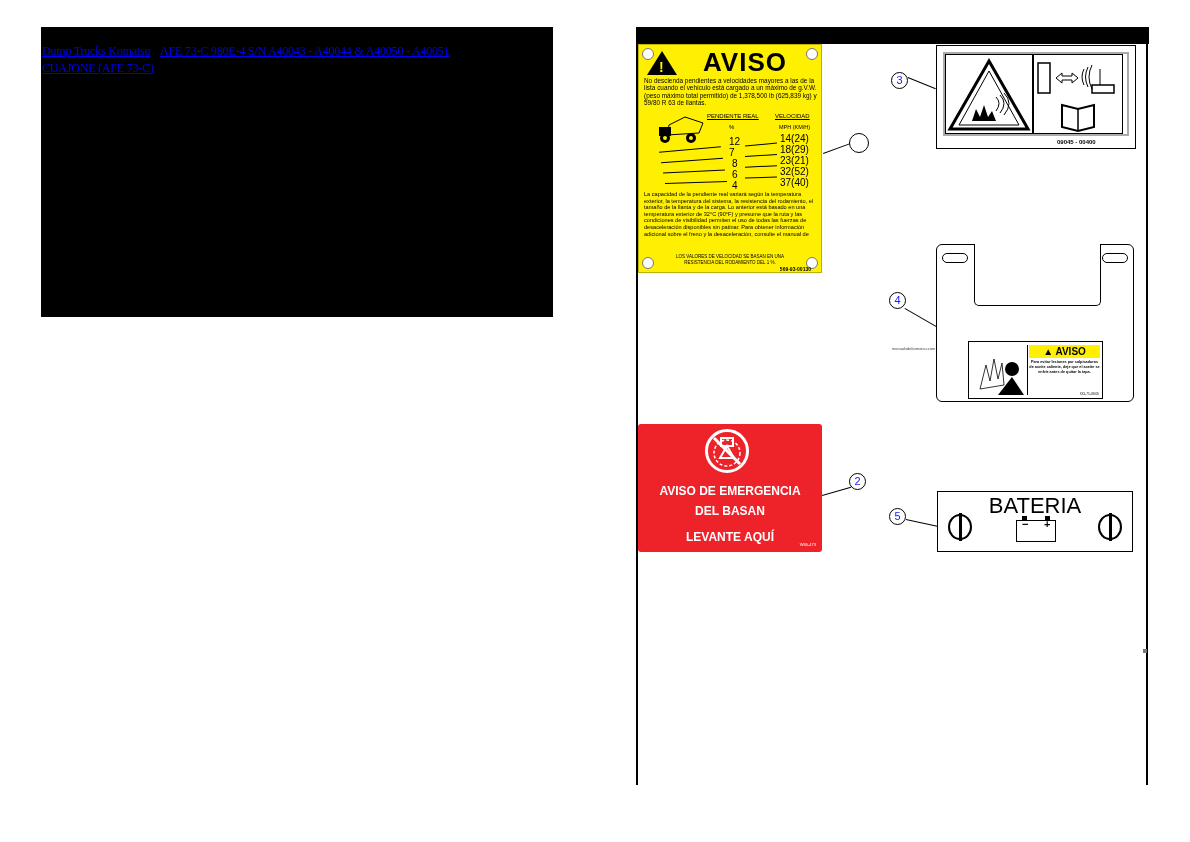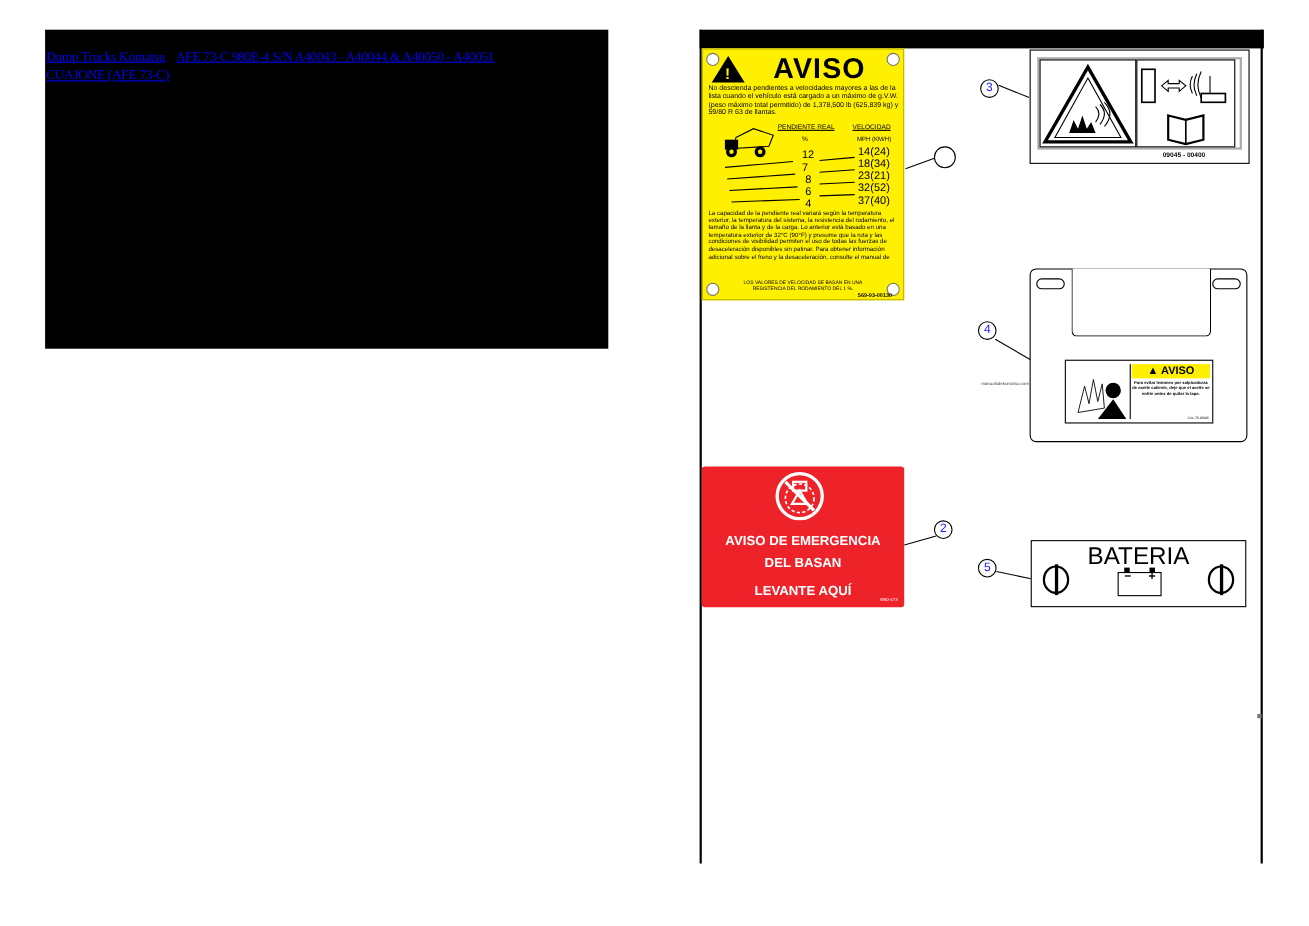--- a/index.html
+++ b/index.html
@@ -29,21 +29,21 @@
   .l3 { position:absolute; left:936px; top:45px; width:200px; height:104px; border:1px solid #000; box-sizing:border-box; background:#fff; }
   .l3 .inner { position:absolute; left:6px; top:6px; width:186px; height:84px; border:2px solid #aaa; box-sizing:border-box; }
   .l3 .lpanel { position:absolute; left:8px; top:8px; width:88px; height:80px; border:1px solid #000; box-sizing:border-box; }
   .l3 .rpanel { position:absolute; left:96px; top:8px; width:90px; height:80px; border:1px solid #000; box-sizing:border-box; }
   .l3 .code { position:absolute; left:120px; top:93px; font-size:6px; font-weight:bold; }
 
   
   .l4 { position:absolute; left:936px; top:244px; width:198px; height:158px; border:1px solid #000; border-radius:6px; box-sizing:border-box; background:#fff; }
   .l4 .notch { position:absolute; left:37px; top:-1px; width:127px; height:62px; background:#fff; border:1px solid #000; border-top:none; border-radius:0 0 5px 5px; box-sizing:border-box; }
   .l4 .slot { position:absolute; top:8px; width:26px; height:10px; border:1px solid #000; border-radius:5px; box-sizing:border-box; }
-  .l4 .decal { position:absolute; left:31px; top:82px; width:135px; height:58px; border:1px solid #000; box-sizing:border-box; background:#fff; }
+  .l4 .decal { position:absolute; left:31px; top:96px; width:135px; height:58px; border:1px solid #000; box-sizing:border-box; background:#fff; }
   .l4 .decal .pic { position:absolute; left:3px; top:3px; width:55px; height:50px; border-right:1px solid #000; }
   .l4 .decal .yhead { position:absolute; left:60px; top:3px; width:71px; height:13px; background:#ffef00; font-weight:bold; font-size:10px; text-align:center; line-height:13px; }
   .l4 .decal .txt { position:absolute; left:60px; top:18px; width:71px; font-size:3.8px; line-height:5px; text-align:center; font-weight:bold; }
   .watermark { position:absolute; left:892px; top:346px; font-size:4px; color:#444; }
 
   
   .red { position:absolute; left:638px; top:424px; width:184px; height:128px; background:#ee2229; border-radius:3px; color:#fff; text-align:center; }
   .red .icon-circle { position:absolute; left:67px; top:5px; width:44px; height:44px; border:3px solid #fff; border-radius:50%; box-sizing:border-box; }
   .red .t1 { position:absolute; left:0; right:0; top:60px; font-weight:bold; font-size:12px; }
   .red .t2 { position:absolute; left:0; right:0; top:80px; font-weight:bold; font-size:12px; }
@@ -89,21 +89,21 @@
     <path d="M14 10 L30 2 L48 8 L44 18 L12 20 Z" fill="none" stroke="#000" stroke-width="1"></path>
     <rect x="4" y="12" width="12" height="9" fill="#000"></rect>
     <circle cx="10" cy="23" r="5" fill="#000"></circle>
       <circle cx="10" cy="23" r="2" fill="#ffef00"></circle>
     <circle cx="36" cy="23" r="5" fill="#000"></circle>
       <circle cx="36" cy="23" r="2" fill="#ffef00"></circle>
   </svg>
   <div class="row" style="left:90px;top:91px">12</div>
   <div class="row" style="left:141px;top:88px">14(24)</div>
   <div class="row" style="left:90px;top:102px">7</div>
-  <div class="row" style="left:141px;top:99px">18(34)</div>
+  <div class="row" style="left:141px;top:99px">18(29)</div>
   <div class="row" style="left:93px;top:113px">8</div>
   <div class="row" style="left:141px;top:110px">23(21)</div>
   <div class="row" style="left:93px;top:124px">6</div>
   <div class="row" style="left:141px;top:121px">32(52)</div>
   <div class="row" style="left:93px;top:135px">4</div>
   <div class="row" style="left:141px;top:132px">37(40)</div>
   <div class="line" style="left:20px;top:104px;width:62px;transform:rotate(-5deg)"></div>
   <div class="line" style="left:106px;top:99px;width:32px;transform:rotate(-5deg)"></div>
   <div class="line" style="left:22px;top:115px;width:62px;transform:rotate(-4deg)"></div>
   <div class="line" style="left:106px;top:110px;width:32px;transform:rotate(-4deg)"></div>

